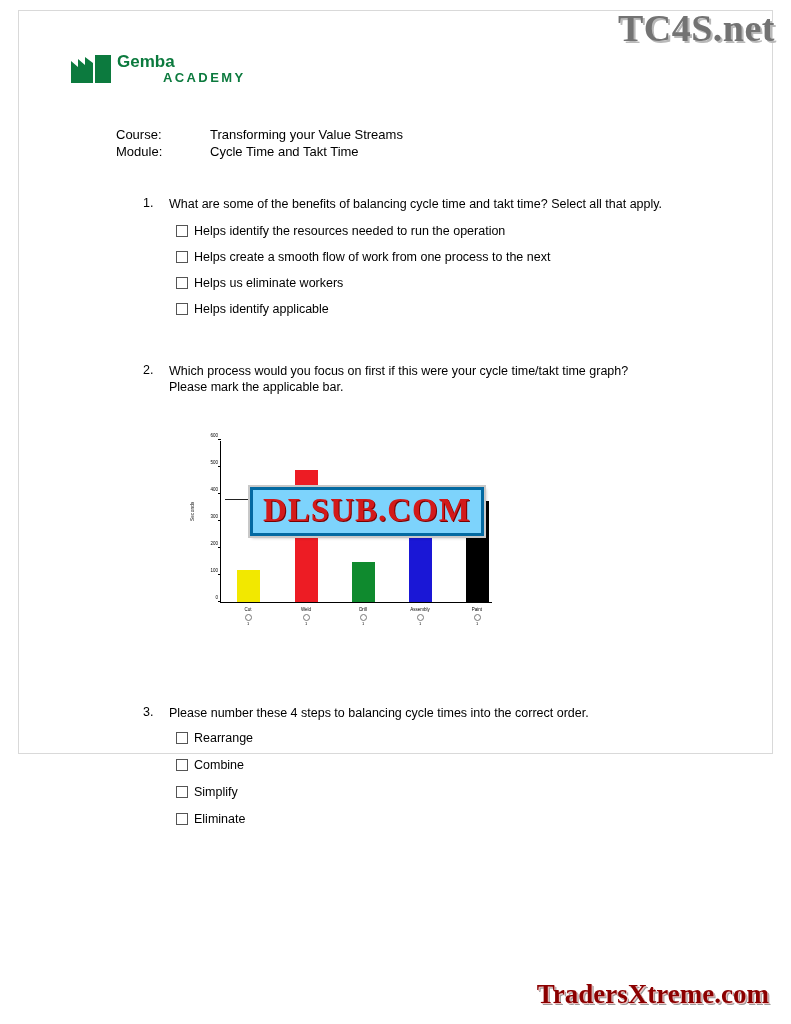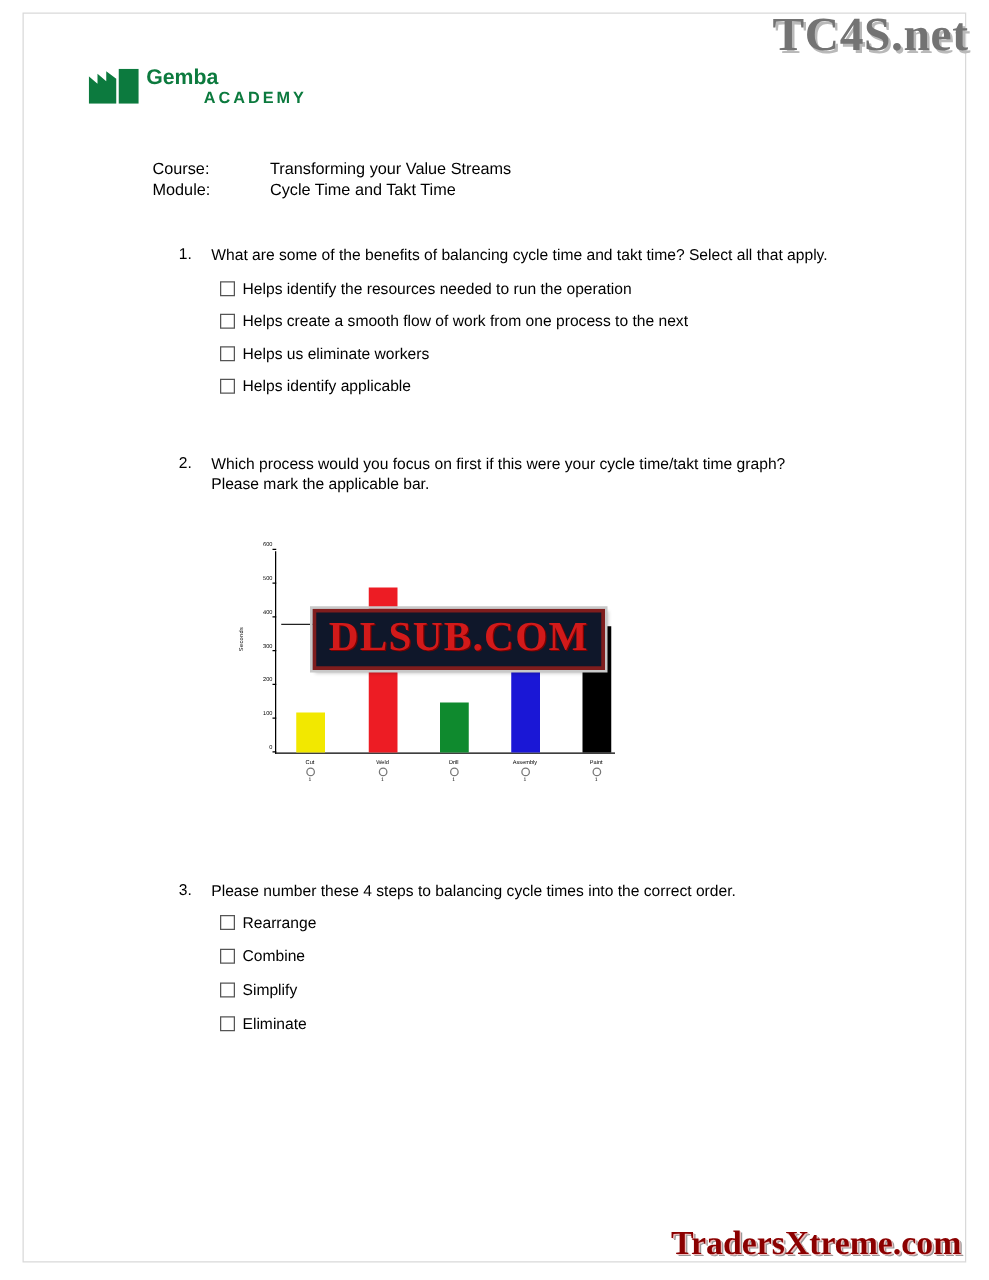--- a/index.html
+++ b/index.html
@@ -15,21 +15,21 @@
     color: #000000;
     overflow: hidden;
   }
 
   
   .page {
     position: absolute;
     left: 18px;
     top: 10px;
     width: 755px;
-    height: 1000px;
+    height: 744px;
     background: #ffffff;
     border: 1px solid #d9d9d9;
     box-sizing: border-box;
   }
 
   
   .wm-top {
     position: absolute;
     right: 16px;
     top: 6px;
@@ -55,22 +55,22 @@
   .wm-center {
     position: absolute;
     left: 250px;
     top: 487px;
     z-index: 35;
     font-family: "Liberation Serif", serif;
     font-weight: bold;
     font-size: 33px;
     letter-spacing: 1px;
     color: #d21a1a;
-    background: #0f172a;
-    border: 3px solid #7f1d1d;
+    background: #7dd3fc;
+    border: 3px solid #0369a1;
     outline: 2px solid #c8c8c8;
     padding: 2px 10px 4px 10px;
     text-shadow: 1px 1px 0 #7a0000;
     box-shadow: 2px 2px 3px rgba(0,0,0,0.25);
   }
 
   
   .logo {
     position: absolute;
     left: 52px;
@@ -117,21 +117,21 @@
   }
 
   
   .meta {
     position: absolute;
     left: 97px;
     top: 115px;
     font-size: 13px;
     line-height: 17px;
   }
-  .meta-row { display: flex; margin-left: 6px; }
+  .meta-row { display: flex; }
   .meta-label { width: 94px; }
   .meta-value { }
 
   
   .q {
     position: absolute;
     font-size: 12.5px;
   }
   .q-num {
     position: absolute;

